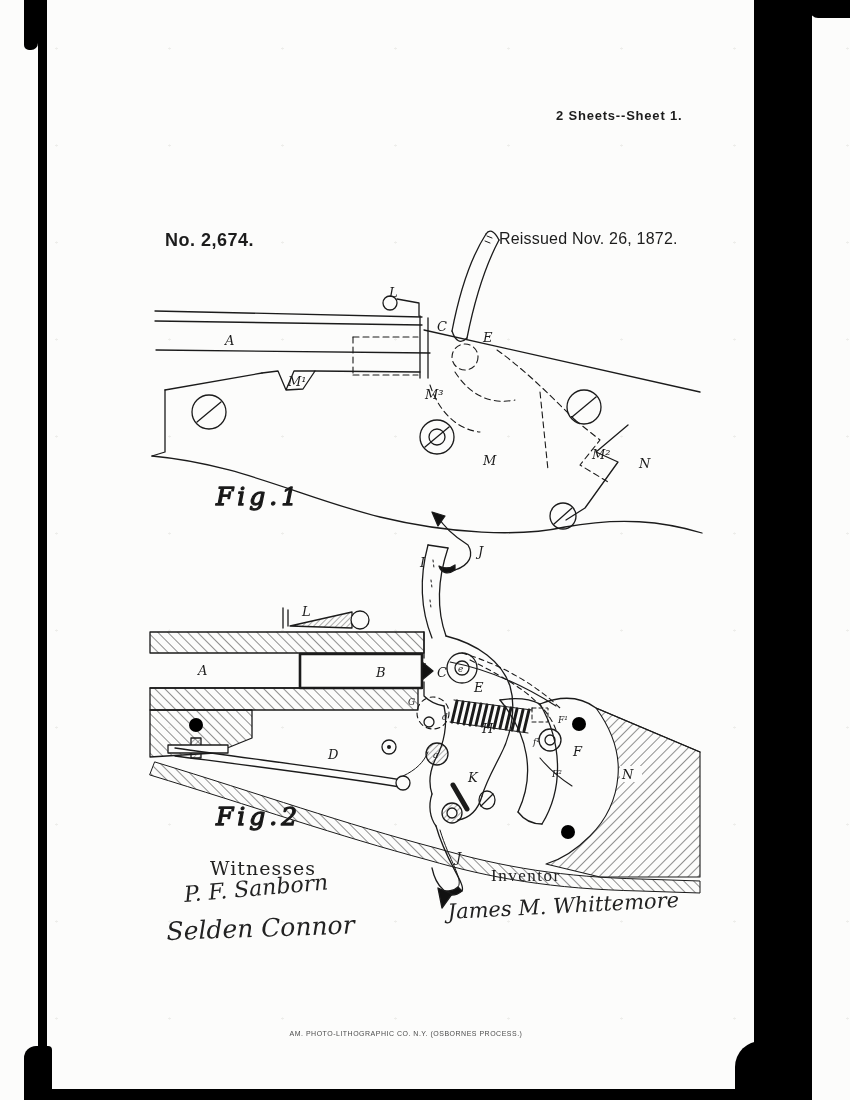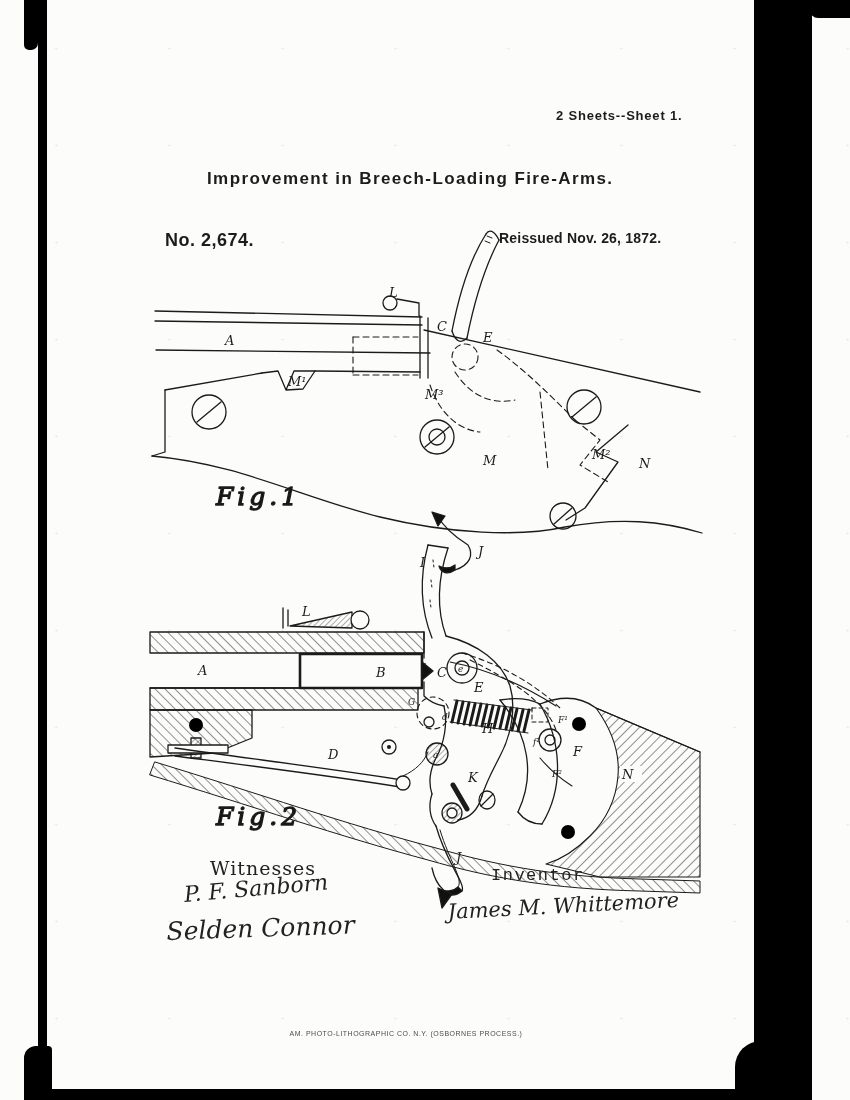--- a/index.html
+++ b/index.html
@@ -8,28 +8,28 @@
   .paper{position:absolute;left:0;top:0;width:850px;height:1100px;
          background-color:#fcfcfb;
          background-image:radial-gradient(#ededea 1px, transparent 1.4px);
          background-size:113px 97px;}
   .edge{position:absolute;background:#000;}
   .hdr{position:absolute;white-space:nowrap;color:#1c1c1c;}
   .sheet-label{left:556px;top:108px;font-size:13px;font-weight:bold;letter-spacing:0.8px;}
   .inventor-heading{left:318px;top:130px;font-size:19px;font-weight:bold;letter-spacing:2.5px;}
   .invention-title{left:207px;top:169px;font-size:17px;font-weight:bold;letter-spacing:1.4px;}
   .patent-number{left:165px;top:230px;font-size:18px;font-weight:bold;letter-spacing:0.5px;}
-  .reissue-date{left:499px;top:230px;font-size:14px;font-weight:bold;letter-spacing:0.2px;}
+  .reissue-date{left:499px;top:230px;font-size:16px;font-weight:normal;letter-spacing:0.2px;}
   .sig{position:absolute;white-space:nowrap;color:#222;}
   .witnesses{left:162px;top:857px;font-family:"DejaVu Serif",serif;font-size:19px;letter-spacing:1px;margin-left:48px;}
   .witness1{left:183px;top:882px;font-family:"DejaVu Serif",serif;font-style:italic;font-size:22px;
             transform:rotate(-5deg);transform-origin:left top;}
   .witness2{left:166px;top:917px;font-family:"DejaVu Serif",serif;font-style:italic;font-size:25px;
             transform:rotate(-2deg);transform-origin:left top;}
-  .inventor-word{left:491px;top:866px;font-family:Liberation Mono, monospace;font-size:17px;letter-spacing:1.5px;text-align:center;}
+  .inventor-word{left:491px;top:866px;font-family:Liberation Serif, serif;font-size:17px;letter-spacing:1.5px;text-align:center;}
   .inventor-sig{left:447px;top:900px;font-family:"DejaVu Serif",serif;font-style:italic;font-size:21px;
             transform:rotate(-3deg);transform-origin:left top;}
   .litho{position:absolute;left:231px;top:1030px;width:350px;text-align:center;
          font-size:7px;letter-spacing:0.5px;color:#4c4c4c;white-space:nowrap;}
   svg{position:absolute;left:0;top:0;}
   svg text{font-family:"DejaVu Serif",serif;font-style:italic;font-size:13px;fill:#1b1b1b;}
   svg text.cap{font-style:italic;font-size:25px;letter-spacing:4px;fill:#161616;}
   svg text.tiny{font-size:9px;}
 </style>
 </head>
@@ -40,21 +40,20 @@
 
   <div class="edge" style="left:38px;top:0;width:9px;height:1100px;"></div>
   <div class="edge" style="left:24px;top:0;width:14px;height:50px;border-radius:0 0 7px 5px;"></div>
   <div class="edge" style="left:24px;top:1046px;width:28px;height:54px;border-radius:12px 4px 0 0;"></div>
   <div class="edge" style="left:754px;top:0;width:58px;height:1100px;"></div>
   <div class="edge" style="left:810px;top:0;width:40px;height:18px;border-radius:0 0 0 8px;"></div>
   <div class="edge" style="left:735px;top:1041px;width:77px;height:59px;border-radius:26px 0 0 0;"></div>
   <div class="edge" style="left:38px;top:1089px;width:774px;height:11px;"></div>
 
   <div class="hdr sheet-label">2 Sheets--Sheet 1.</div>
-  <div class="hdr invention-title">Improvement in Breech-Loading Fire-Arms.</div>
   <div class="hdr patent-number">No. 2,674.</div>
   <div class="hdr reissue-date">Reissued Nov. 26, 1872.</div>
 
   <svg width="850" height="1100" viewBox="0 0 850 1100">
     <defs>
       <pattern id="hatch1" width="7" height="7" patternUnits="userSpaceOnUse" patternTransform="rotate(-45)">
         <line x1="0" y1="0" x2="0" y2="7" stroke="#242424" stroke-width="1"></line>
       </pattern>
       <pattern id="hatch2" width="7" height="7" patternUnits="userSpaceOnUse" patternTransform="rotate(45)">
         <line x1="0" y1="0" x2="0" y2="7" stroke="#242424" stroke-width="1"></line>

